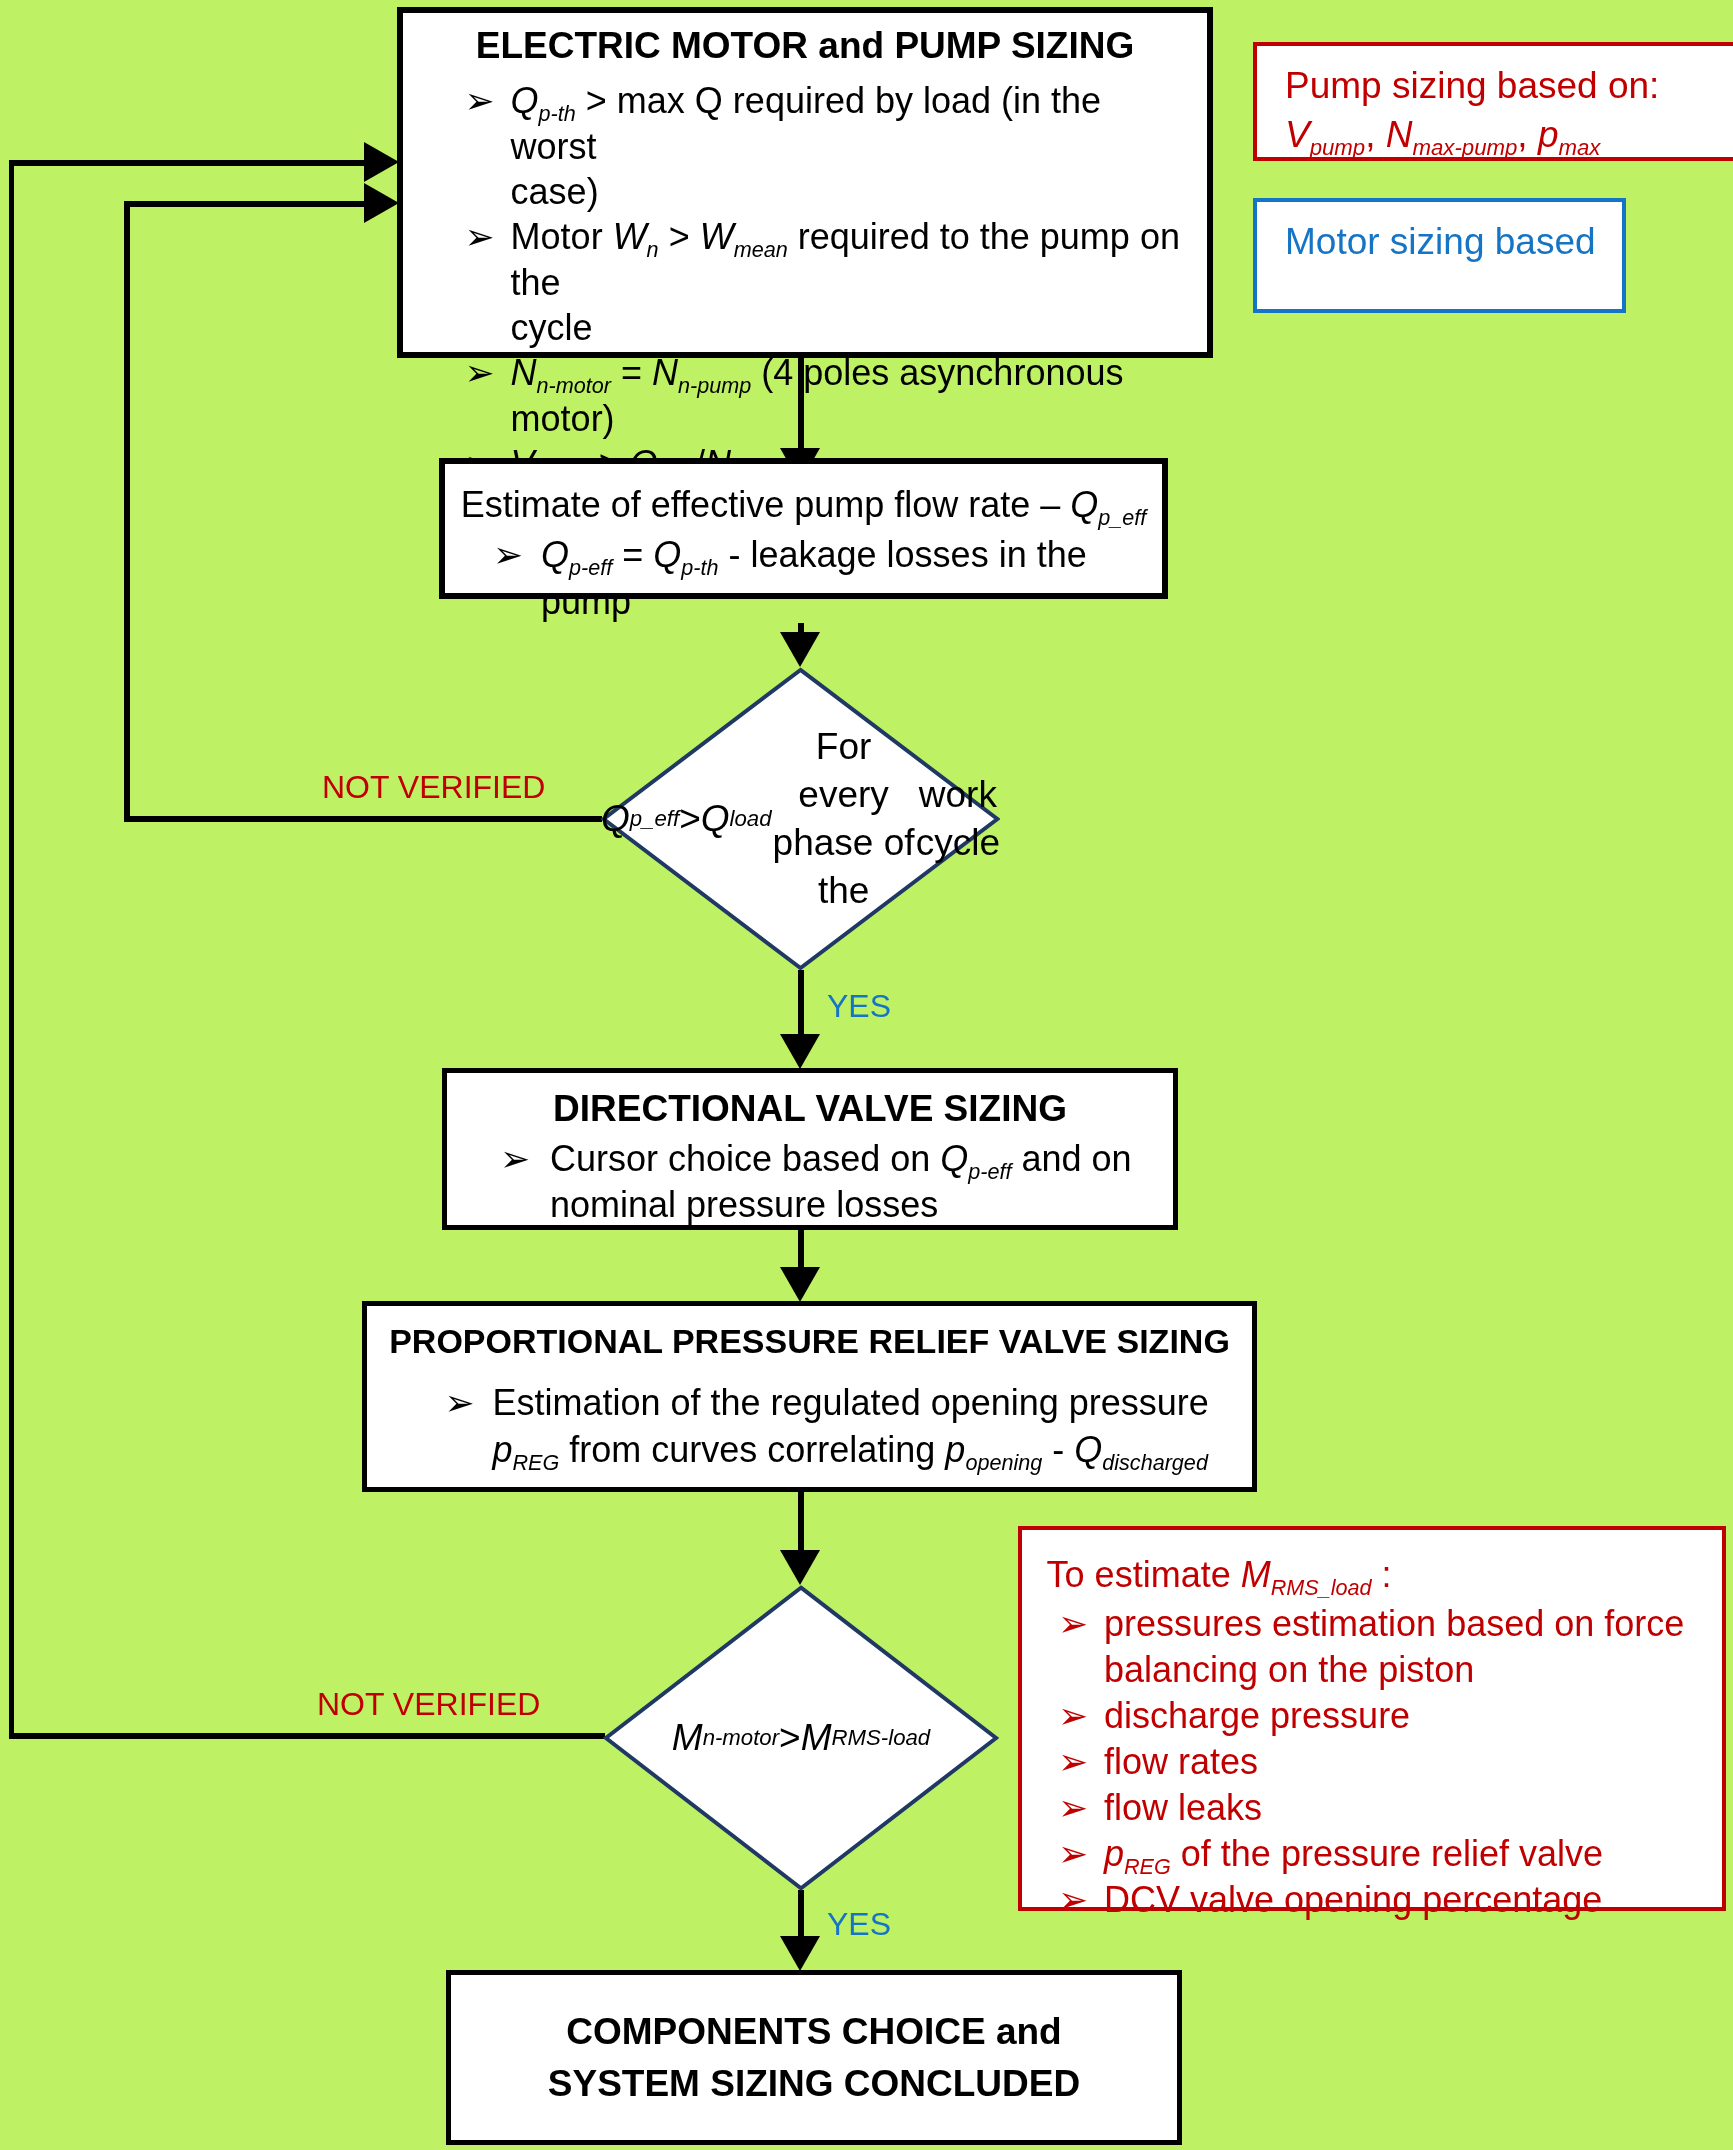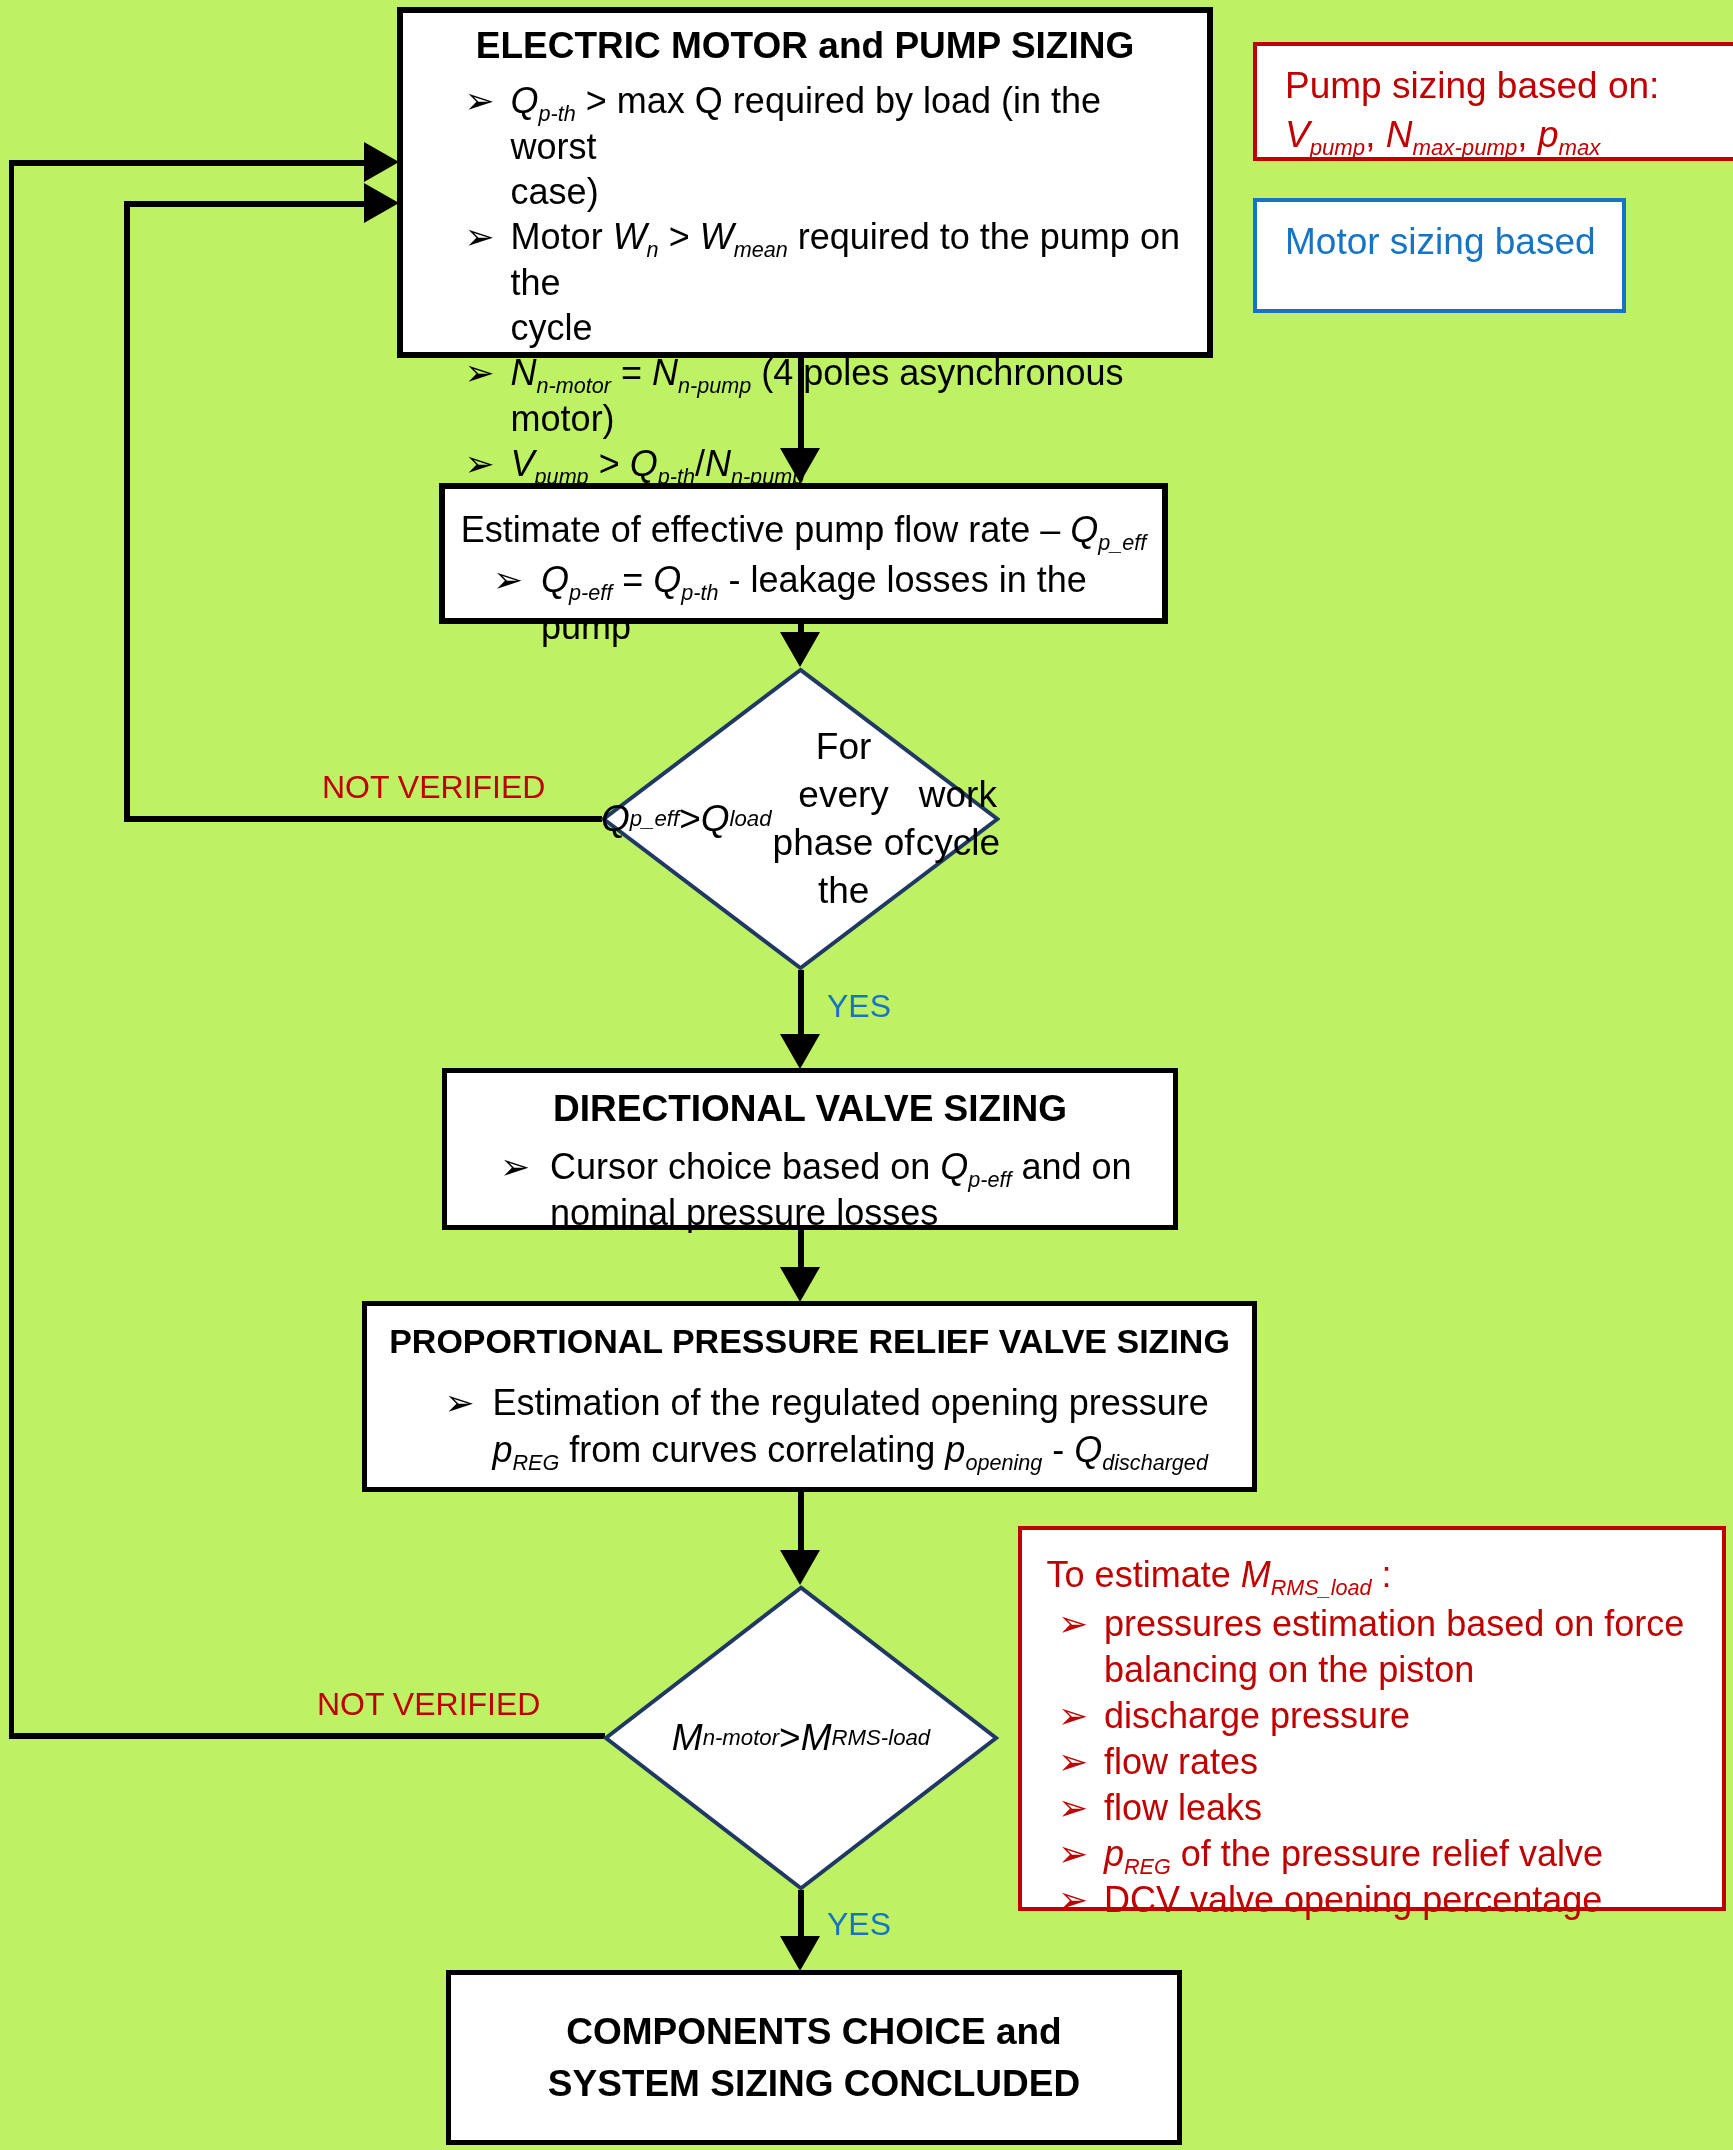--- a/index.html
+++ b/index.html
@@ -44,27 +44,27 @@
 
   
   #top-box{left:397px;top:6.6px;width:816px;height:351px;padding:12.3px 17.6px 0 17.6px;}
   #top-box .title{font-size:37px;margin-bottom:11.4px;}
   #top-box .brow{font-size:36px;line-height:1.26;padding-left:44px;padding-right:4.4px;}
   #top-box .bmark{width:46px;}
 
   #pump-note{left:1253px;top:42px;width:534px;height:119px;padding:16px 8.8px 0 28px;font-size:37px;line-height:1.32;}
   #motor-note{left:1253px;top:198px;width:373px;height:115px;padding:15px 8.8px 0 28px;font-size:37px;line-height:1.34;}
 
-  #est-box{left:439px;top:483px;width:729px;height:141px;padding:17.6px 13px 0 13px;font-size:36px;line-height:1.3;}
+  #est-box{left:439px;top:458px;width:729px;height:141px;padding:17.6px 13px 0 13px;font-size:36px;line-height:1.3;}
   #est-box .line1{text-align:center;}
   #est-box .brow{padding-left:35px;margin-top:3.5px;}
   #est-box .bmark{width:48px;}
 
   #dir-box{left:442px;top:1068px;width:736px;height:162px;padding:15px 13px 0 13px;}
-  #dir-box .title{font-size:37px;margin-bottom:14px;}
+  #dir-box .title{font-size:37px;margin-bottom:6px;}
   #dir-box .brow{font-size:36px;line-height:1.28;padding-left:40px;}
   #dir-box .bmark{width:50px;}
 
   #prop-box{left:362px;top:1301px;width:895px;height:191px;padding:16px 11.4px 0 11.4px;}
   #prop-box .title{font-size:34px;margin-bottom:19.3px;}
   #prop-box .brow{font-size:36px;line-height:1.3;padding-left:66px;}
   #prop-box .bmark{width:48px;}
 
   #comp-box{left:446px;top:1970px;width:736px;height:175px;
     display:flex;align-items:center;justify-content:center;text-align:center;

